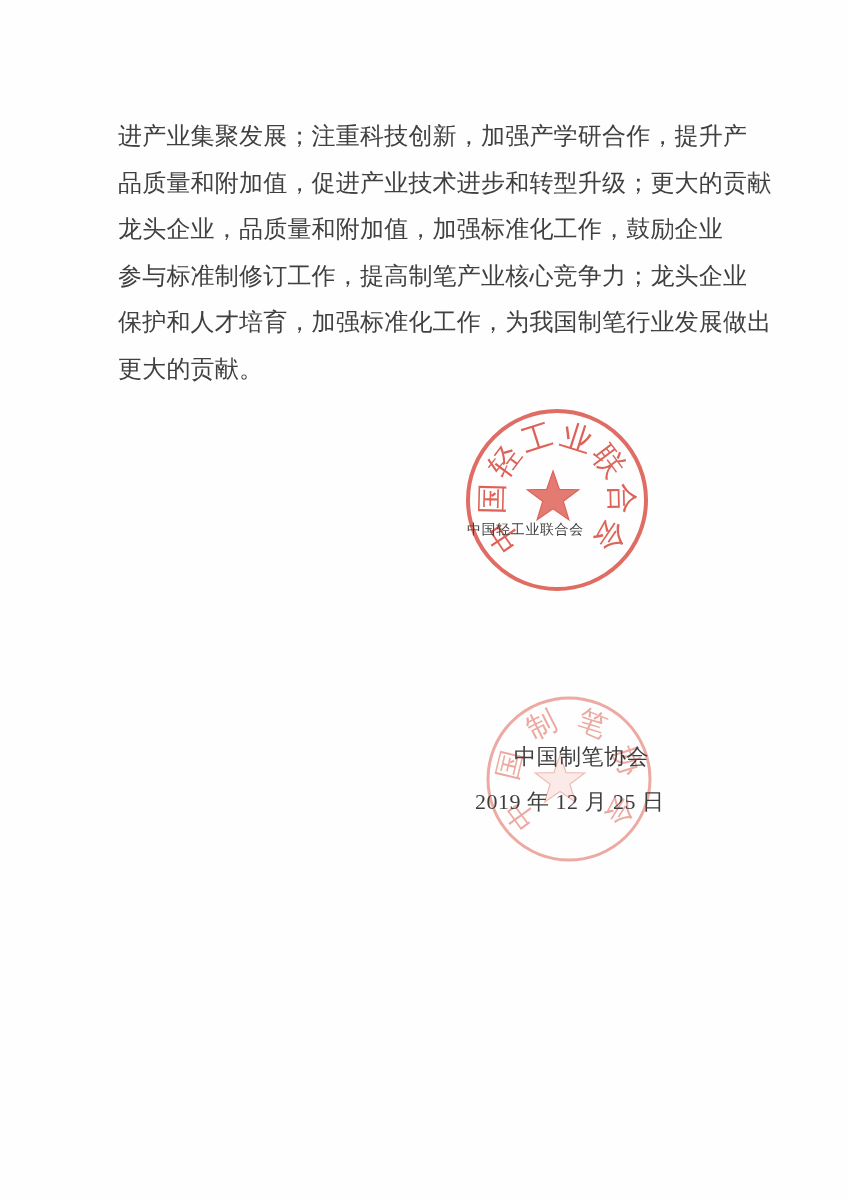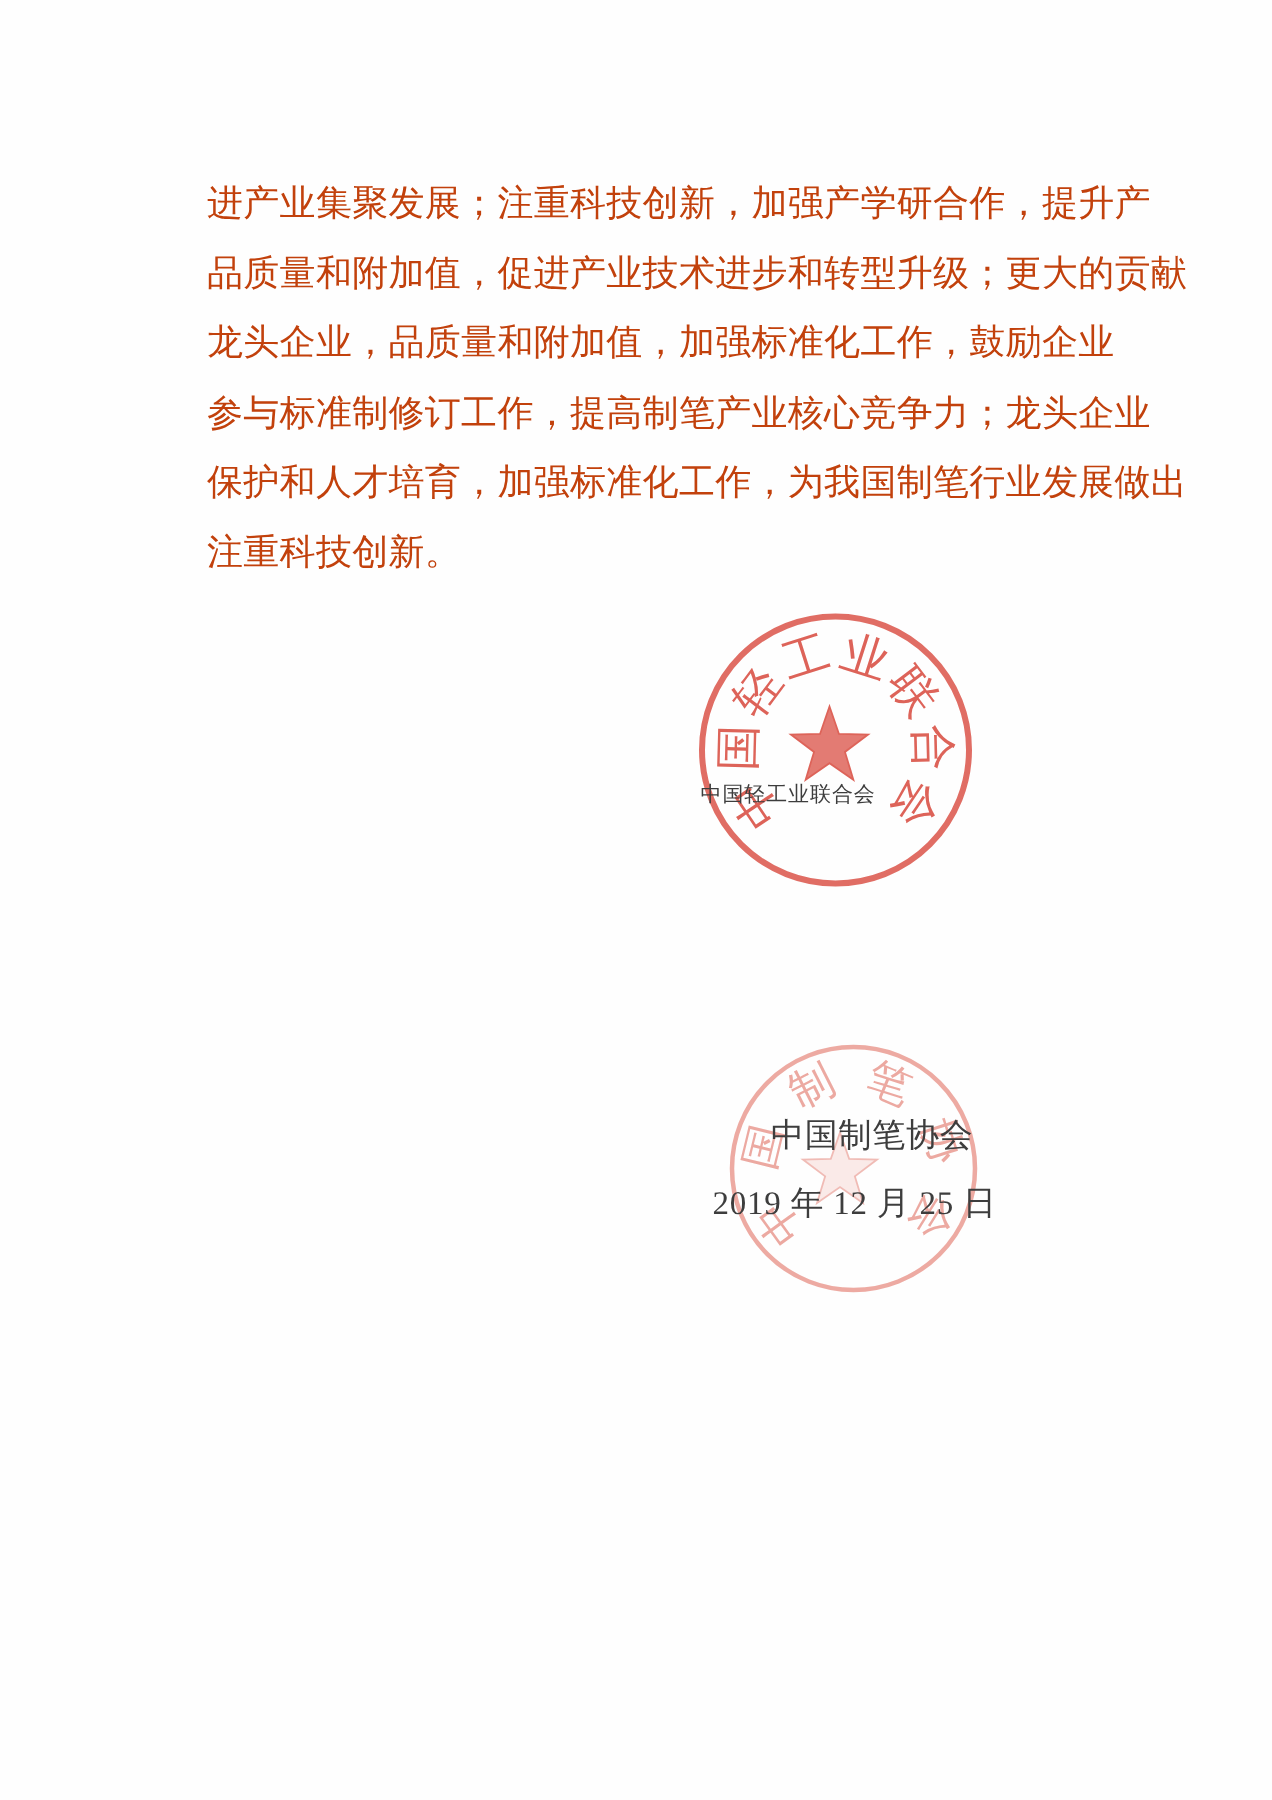--- a/index.html
+++ b/index.html
@@ -13,22 +13,21 @@
     height: 1200px;
     background: #fefefe;
     overflow: hidden;
     font-family: "Liberation Serif", "DejaVu Serif", serif;
   }
   .body-text {
     position: absolute;
     left: 118px;
     top: 113px;
     width: 660px;
-    color: #c2410c;
-    margin-left: 20px;
+    color: #404040;
   }
   .text-line {
     display: block;
     height: 46.5px;
     line-height: 46.5px;
     font-size: 24px;
     letter-spacing: 0.2px;
     white-space: nowrap;
   }
   .seal {
@@ -70,21 +69,21 @@
 <body>
 
 <div class="page">
 
   <div class="body-text">
     <span class="text-line">进产业集聚发展；注重科技创新，加强产学研合作，提升产</span>
     <span class="text-line">品质量和附加值，促进产业技术进步和转型升级；更大的贡献</span>
     <span class="text-line">龙头企业，品质量和附加值，加强标准化工作，鼓励企业</span>
     <span class="text-line">参与标准制修订工作，提高制笔产业核心竞争力；龙头企业</span>
     <span class="text-line">保护和人才培育，加强标准化工作，为我国制笔行业发展做出</span>
-    <span class="text-line">注重科技创新。</span>
+    <span class="text-line">更大的贡献。</span>
   </div>
 
   <div class="seal" style="left: 437px; top: 380px; width: 240px; height: 240px;">
       <svg width="240" height="240" viewBox="0 0 240 240">
         <circle cx="120" cy="120" r="89" fill="none" stroke="#d8493d" stroke-width="4" opacity="0.8"></circle>
         <polygon points="116.0,91.0 122.3,109.3 141.7,109.7 126.3,121.3 131.9,139.8 116.0,128.8 100.1,139.8 105.7,121.3 90.3,109.7 109.7,109.3" fill="#d8493d" fill-opacity="0.85" stroke="#d8493d" stroke-width="1.2" opacity="0.85"></polygon>
         <text x="66.1" y="156.3" fill="#d8493d" font-size="31" text-anchor="middle" dominant-baseline="central" opacity="0.85" transform="rotate(-124.0 66.1 156.3)">中</text>
         <text x="55.0" y="118.4" fill="#d8493d" font-size="31" text-anchor="middle" dominant-baseline="central" opacity="0.85" transform="rotate(-88.6 55.0 118.4)">国</text>
         <text x="68.0" y="81.0" fill="#d8493d" font-size="31" text-anchor="middle" dominant-baseline="central" opacity="0.85" transform="rotate(-53.1 68.0 81.0)">轻</text>
         <text x="100.2" y="58.1" fill="#d8493d" font-size="31" text-anchor="middle" dominant-baseline="central" opacity="0.85" transform="rotate(-17.7 100.2 58.1)">工</text>

